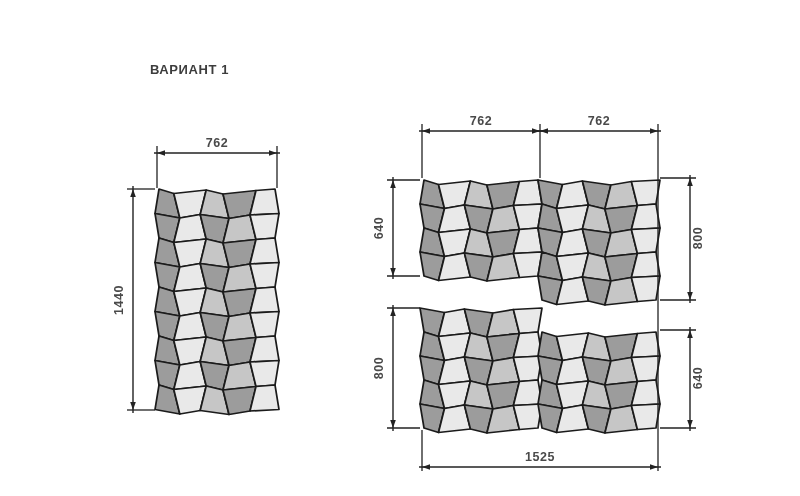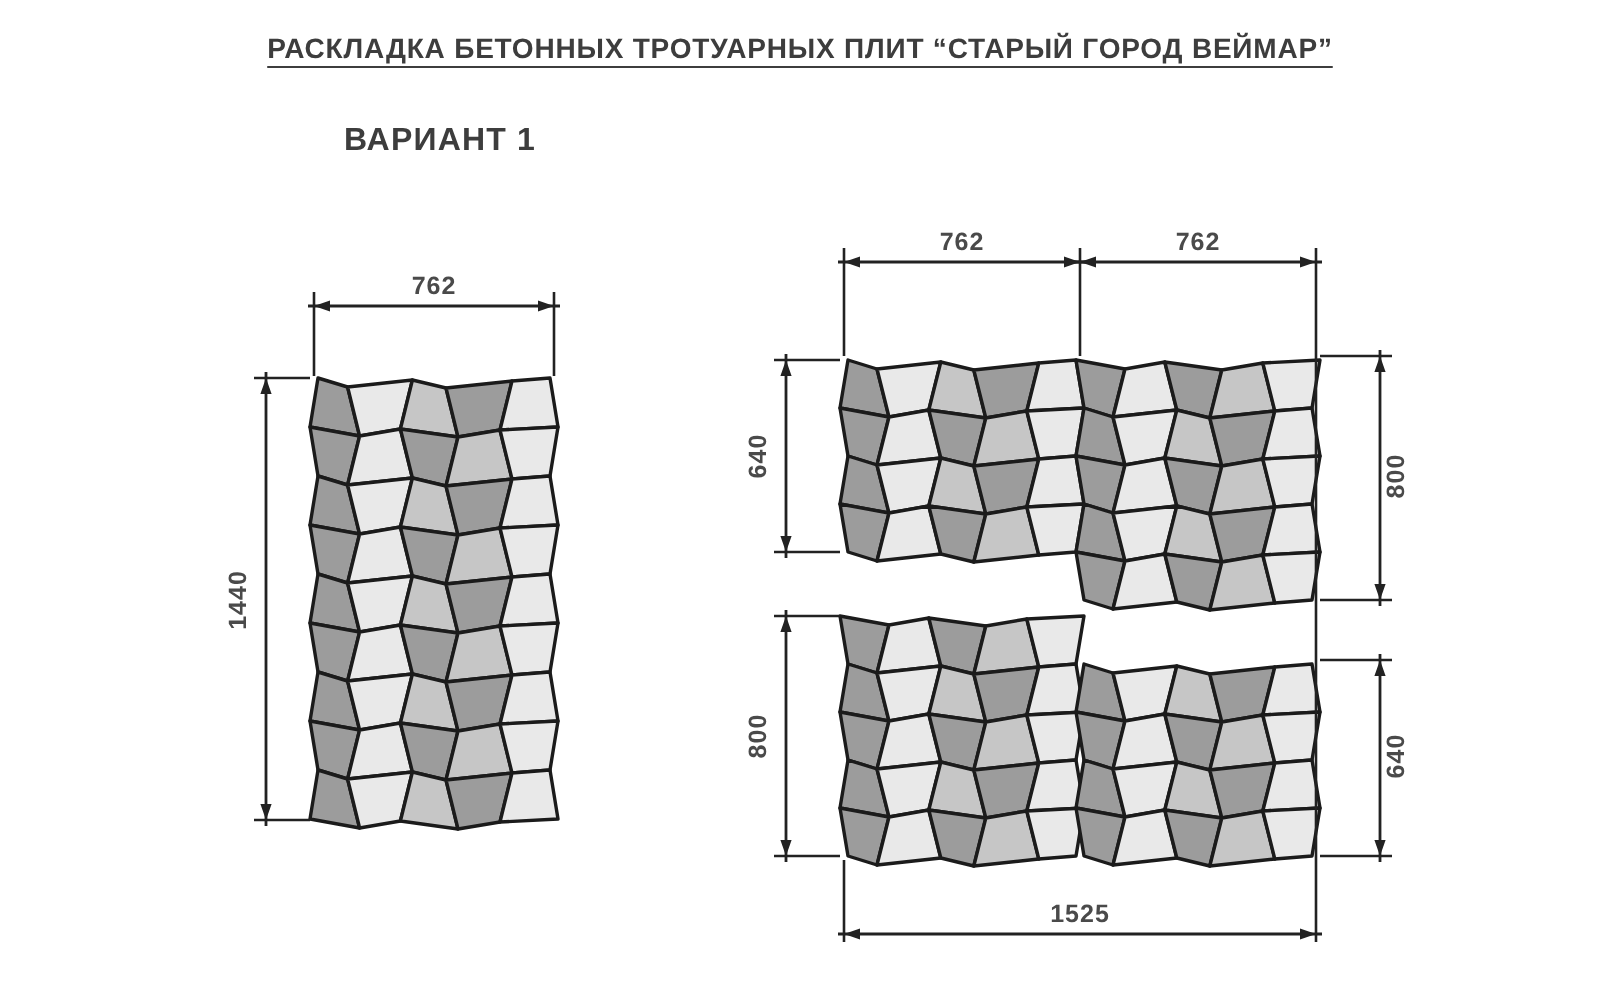--- a/index.html
+++ b/index.html
@@ -16,40 +16,38 @@
     text-align:center;
     font-size:14px;font-weight:bold;
     letter-spacing:.4px;
     color:#3d3d3d;
     text-decoration:underline;
     text-underline-offset:4px;
   }
   .variant-label{
     position:absolute;
     top:62px;width:140px;
-    text-align:center;
-    font-size:16px;font-weight:bold;
+    font-size:13px;font-weight:bold;
     letter-spacing:.6px;
     color:#3d3d3d;
   }
   .variant-label.v1{left:150px;}
   .variant-label.v2{left:472px;}
   svg.drawing{position:absolute;left:0;top:0;}
   svg.drawing text{
     font-family:"Liberation Sans", sans-serif;
     font-size:12.5px;
     font-weight:bold;
     letter-spacing:.5px;
   }
 </style>
 </head>
 <body>
 
 <div class="page">
-  <div class="title">РАСКЛАДКА БЕТОННЫХ ТРОТУАРНЫХ ПЛИТ “СТАРЫЙ ГОРОД ВЕЙМАР”</div>
   <div class="variant-label v1">ВАРИАНТ  1</div>
   <svg class="drawing" id="drawing" xmlns="http://www.w3.org/2000/svg" width="800" height="496" viewBox="0 0 800 496">
       <g>
         <polygon points="159,189 173.8,193.5 179.8,218 155,213.5" fill="#9c9c9c" stroke="#1b1b1b" stroke-width="1.7" stroke-linejoin="round"></polygon>
         <polygon points="173.8,193.5 206.2,190 200.2,214.5 179.8,218" fill="#e9e9e9" stroke="#1b1b1b" stroke-width="1.7" stroke-linejoin="round"></polygon>
         <polygon points="206.2,190 223,194 229,218.5 200.2,214.5" fill="#c6c6c6" stroke="#1b1b1b" stroke-width="1.7" stroke-linejoin="round"></polygon>
         <polygon points="223,194 256,190.5 250,215 229,218.5" fill="#9c9c9c" stroke="#1b1b1b" stroke-width="1.7" stroke-linejoin="round"></polygon>
         <polygon points="256,190.5 275,189 279,213.5 250,215" fill="#e9e9e9" stroke="#1b1b1b" stroke-width="1.7" stroke-linejoin="round"></polygon>
         <polygon points="155,213.5 179.8,218 173.8,242.5 159,238" fill="#9c9c9c" stroke="#1b1b1b" stroke-width="1.7" stroke-linejoin="round"></polygon>
         <polygon points="179.8,218 200.2,214.5 206.2,239 173.8,242.5" fill="#e9e9e9" stroke="#1b1b1b" stroke-width="1.7" stroke-linejoin="round"></polygon>

